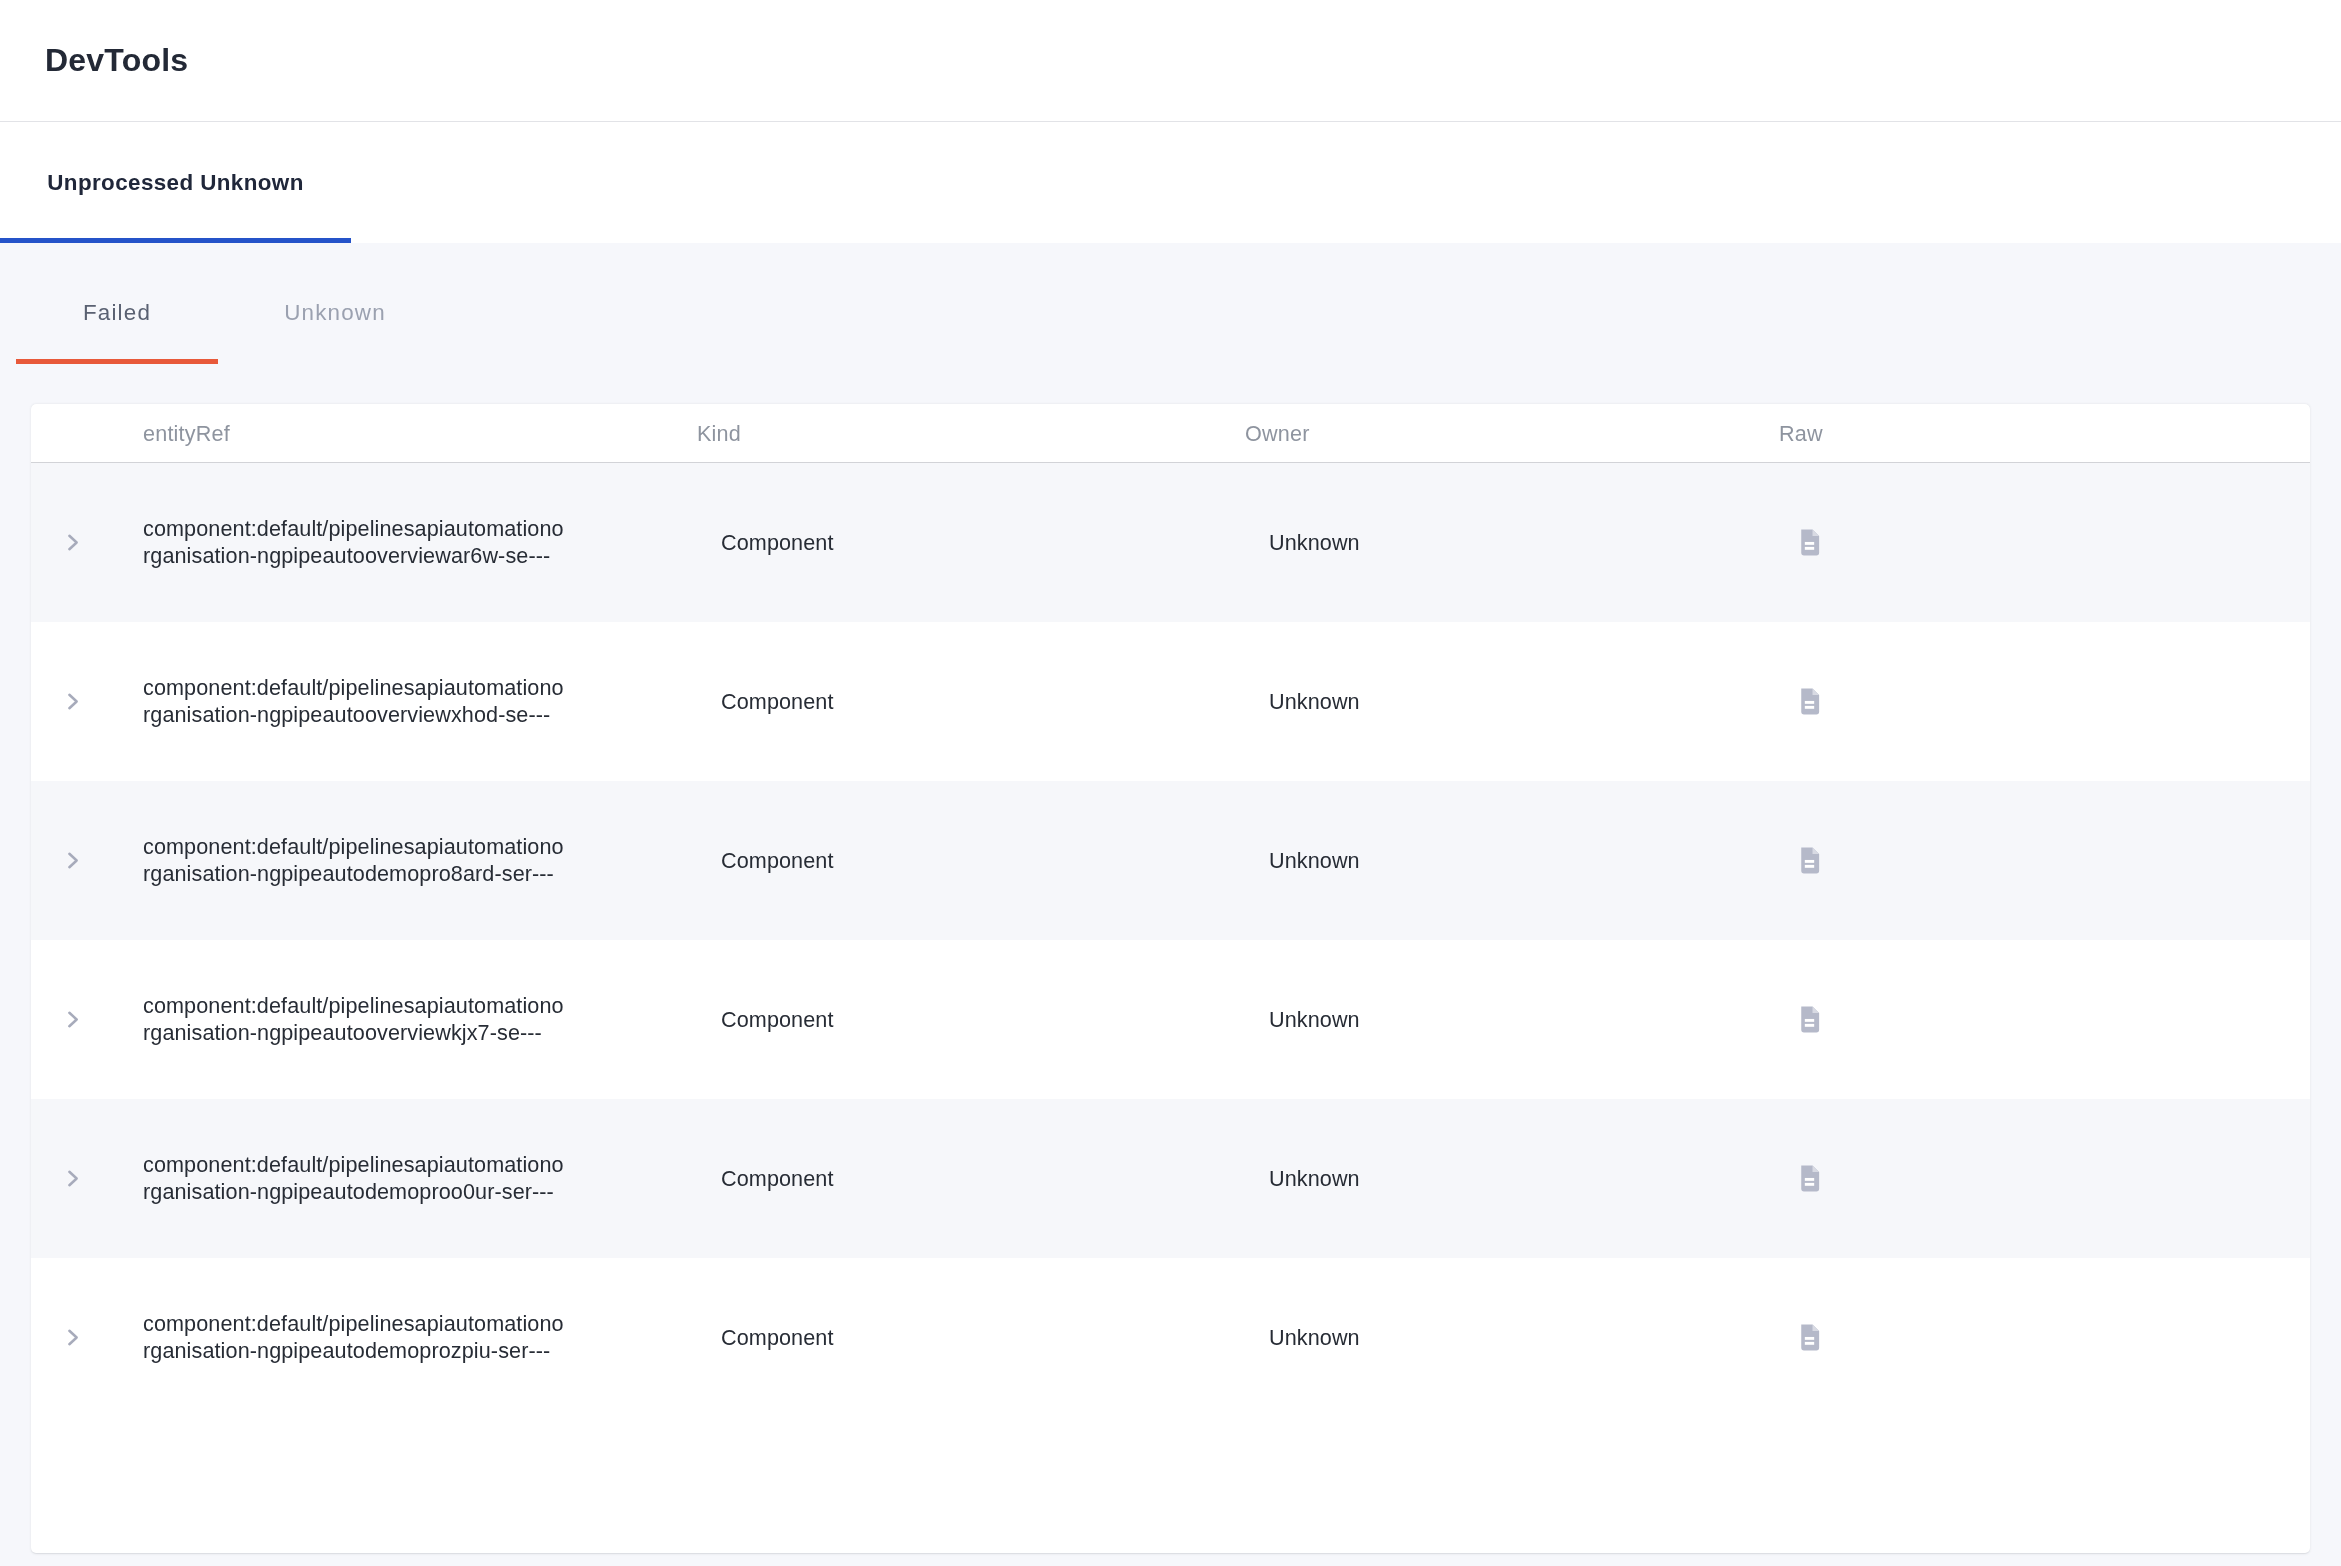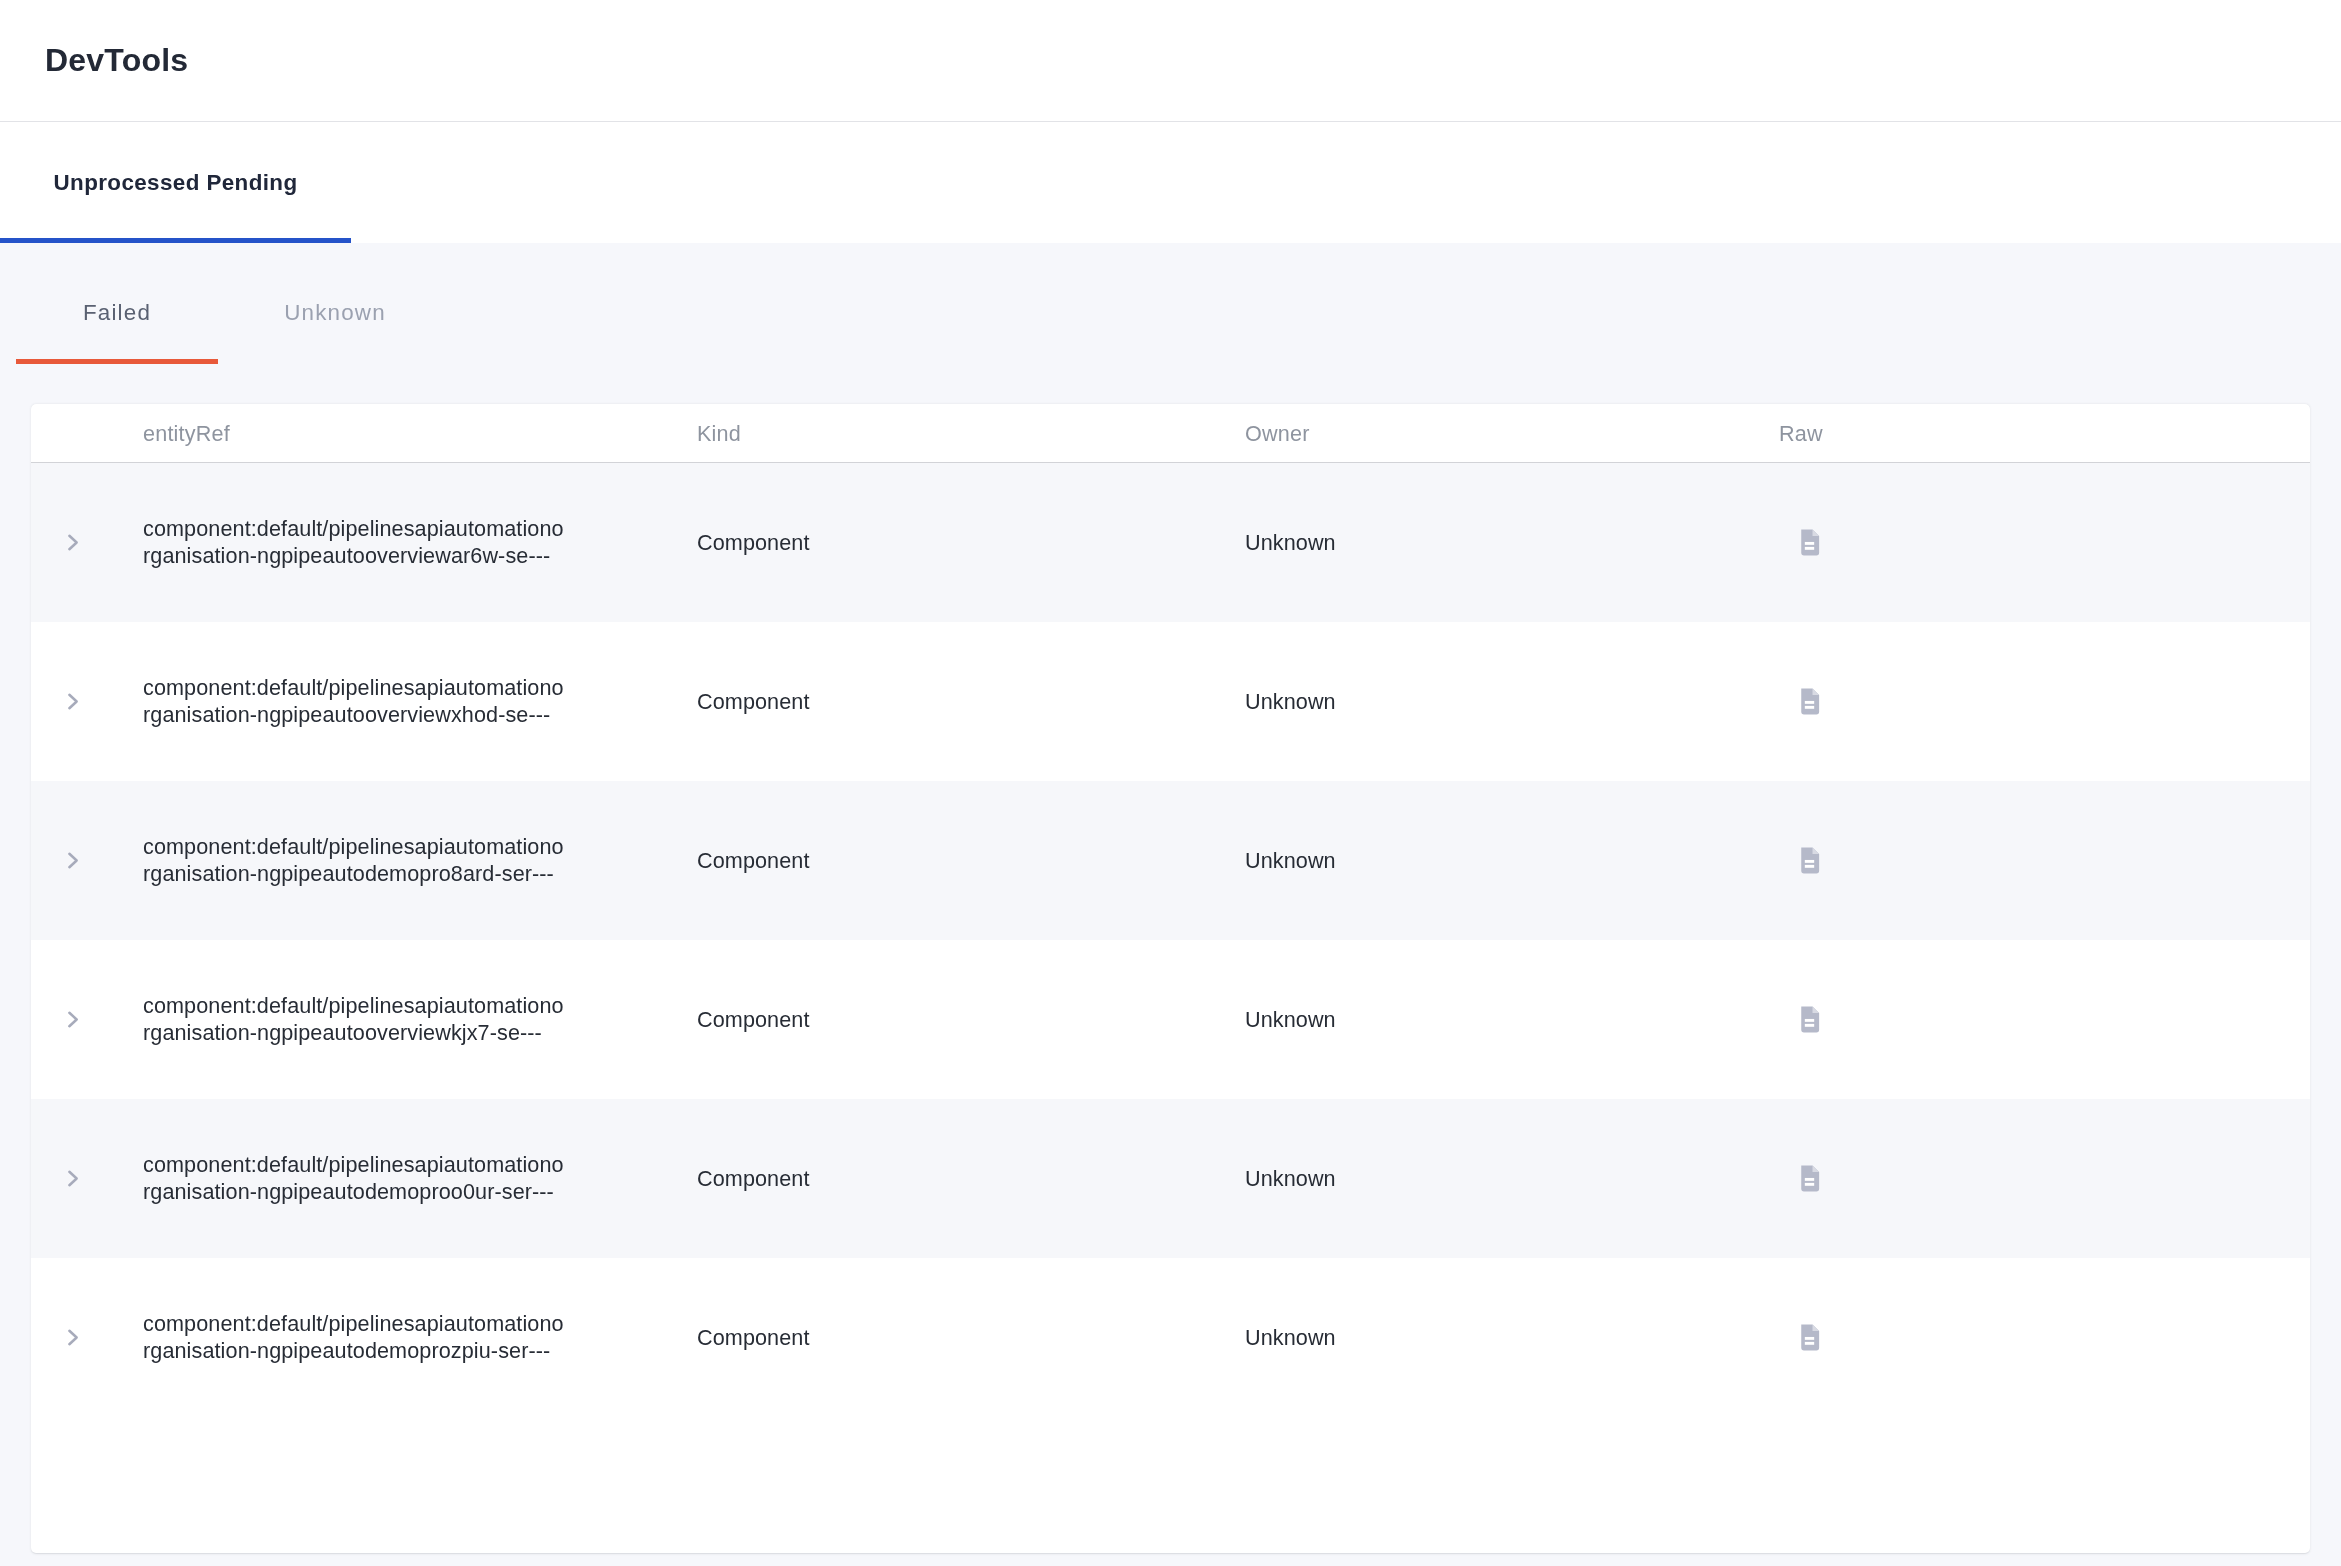--- a/index.html
+++ b/index.html
@@ -91,36 +91,36 @@
   .trow{ height:159px; }
   .trow.striped{ background:#f6f7fa; }
   .expand-btn{
     background:none; border:none; cursor:pointer; margin-left:26.6px;
     width:30px; height:30px; display:flex; align-items:center; justify-content:center;
   }
   .cell-entityref{
     width:427px; font-size:21.6px; line-height:1.22; color:#272c35;
     word-break:break-all; letter-spacing:0.1px;
   }
-  .cell-kind,.cell-owner{ font-size:21.6px; color:#272c35; letter-spacing:0.1px; }
+  .cell-kind,.cell-owner{ font-size:21.6px; color:#272c35; letter-spacing:0.1px;margin-left:24px; }
   .raw-btn{
     background:none; border:none; cursor:pointer; margin-left:11.6px;
     width:38px; height:38px; display:flex; align-items:center; justify-content:center;
   }
 </style>
 </head>
 <body>
 
 <header class="topbar">
   <h1 class="app-title">DevTools</h1>
 </header>
 
 <nav class="tabbar">
   <div class="tab active">
-    <span class="tab-label">Unprocessed Pending</span>
+    <span class="tab-label">Unprocessed Unknown</span>
   </div>
 </nav>
 
 <div class="body-area">
 
   <div class="subtabs">
     <div class="subtab active">
       <span class="subtab-label">Failed</span>
     </div>
     <div class="subtab">

